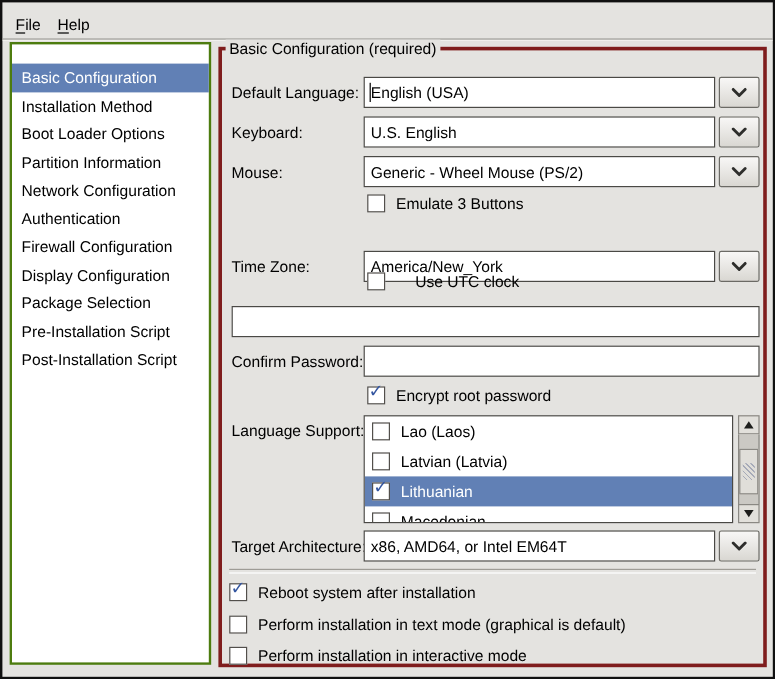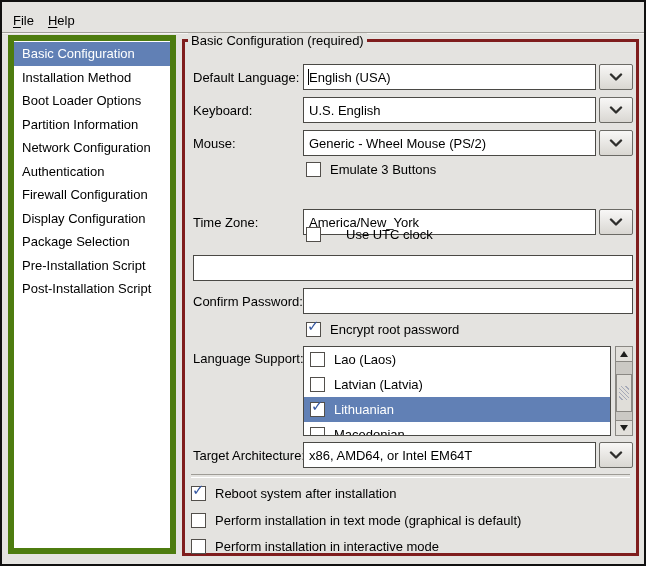--- a/index.html
+++ b/index.html
@@ -18,22 +18,22 @@
     position:absolute;left:0;top:0;right:0;height:30px;
     border-bottom:1px solid #A19F9A;
     box-shadow:0 1px 0 #F4F3F1;
     display:flex;align-items:flex-end;padding-left:4px;
   }
   .menu-item{padding:4px 7px;cursor:default;}
   .menu-item u{text-underline-offset:2px;}
   
   .sidebar{
     position:absolute;left:6px;top:33px;width:168px;height:519px;
-    background:#fff;border:6px solid #4d7c0f;box-sizing:border-box;
-    padding-top:1px;
+    background:#fff;border:2px solid #4d7c0f;box-sizing:border-box;
+    padding-top:16px;
   }
   .side-item{
     height:23.5px;display:flex;align-items:center;
     padding-left:8px;white-space:nowrap;cursor:default;
   }
   .side-item.selected{background:var(--selection,#6180B5);color:#fff;}
   
   .groupbox{
     position:absolute;left:180px;top:37px;width:457px;height:517px;
     border:3px solid #7f1d1d;box-sizing:border-box;padding-left:28px;

